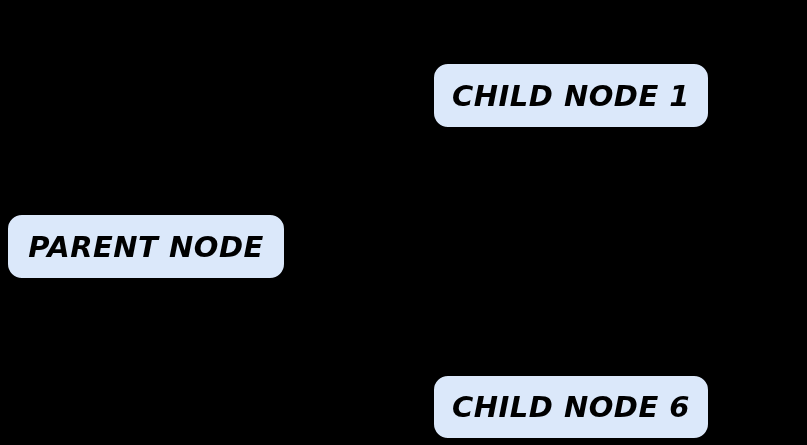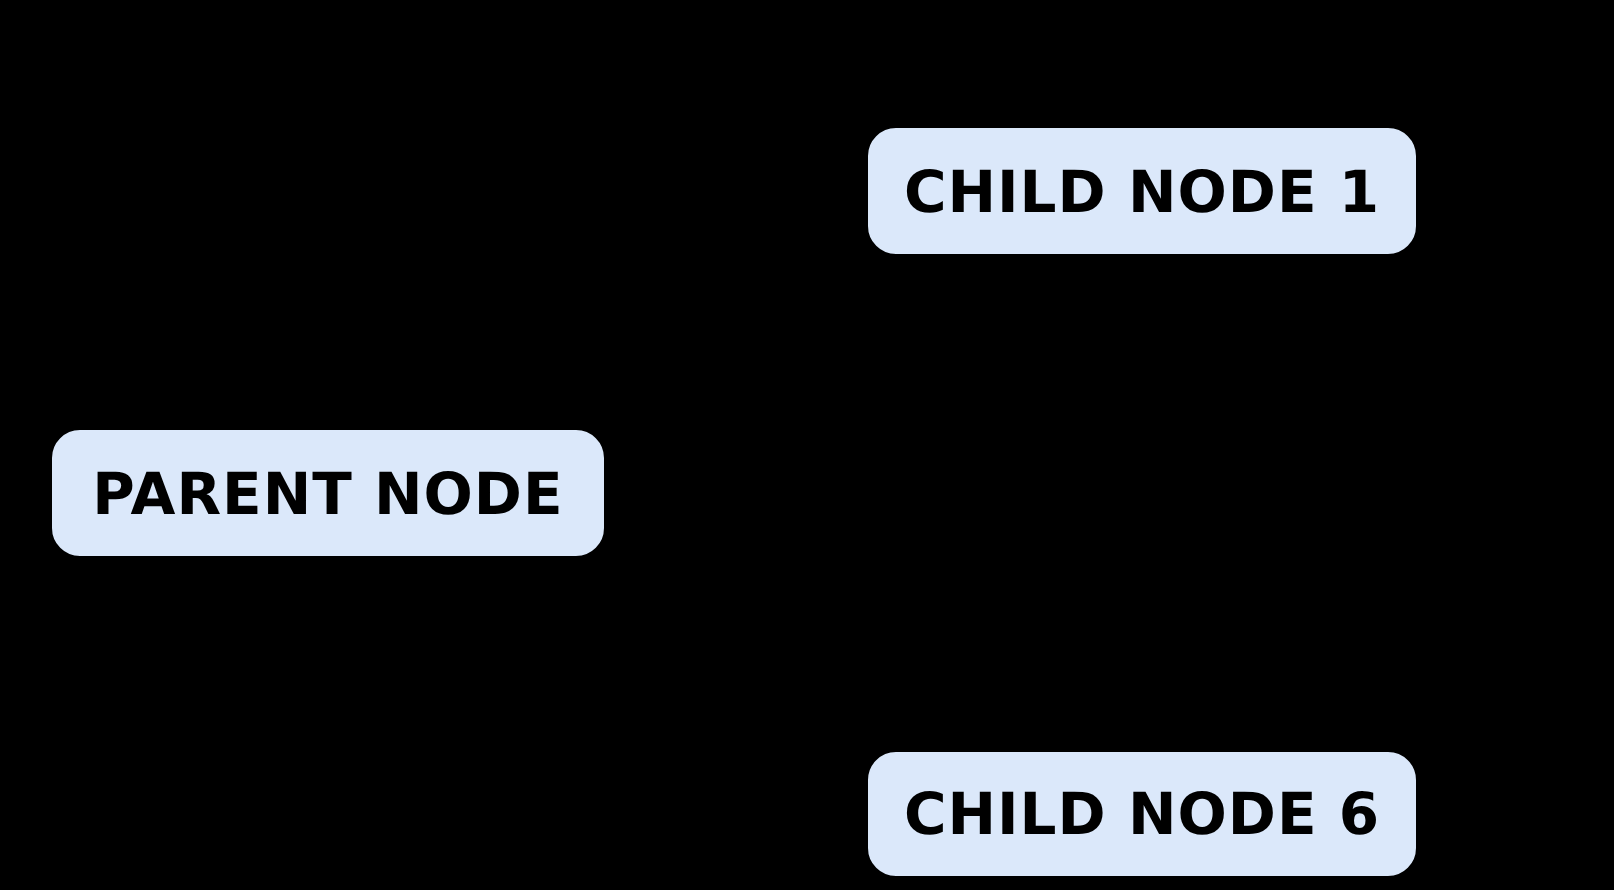--- a/index.html
+++ b/index.html
@@ -22,22 +22,23 @@
     border: 2px solid var(--node-border, #000000);
     border-radius: 16px;
     display: flex;
     align-items: center;
     justify-content: center;
     color: var(--node-text, #000000);
     font-weight: 700;
     font-size: 29px;
     letter-spacing: 0.5px;
     white-space: nowrap;
+    font-style: italic;
   }
-  .node-parent { left: 24px;   top: 213px; width: 280px; height: 67px; }
+  .node-parent { left: 6px;   top: 213px; width: 280px; height: 67px; }
   .node-child1 { left: 432px; top: 62px;  width: 278px; height: 67px; }
   .node-child2 { left: 432px; top: 374px; width: 278px; height: 66px; }
 </style>
 </head>
 <body>
 
 <div class="canvas">
   <div class="node node-parent">PARENT NODE</div>
   <div class="node node-child1">CHILD NODE 1</div>
   <div class="node node-child2">CHILD NODE 6</div>

